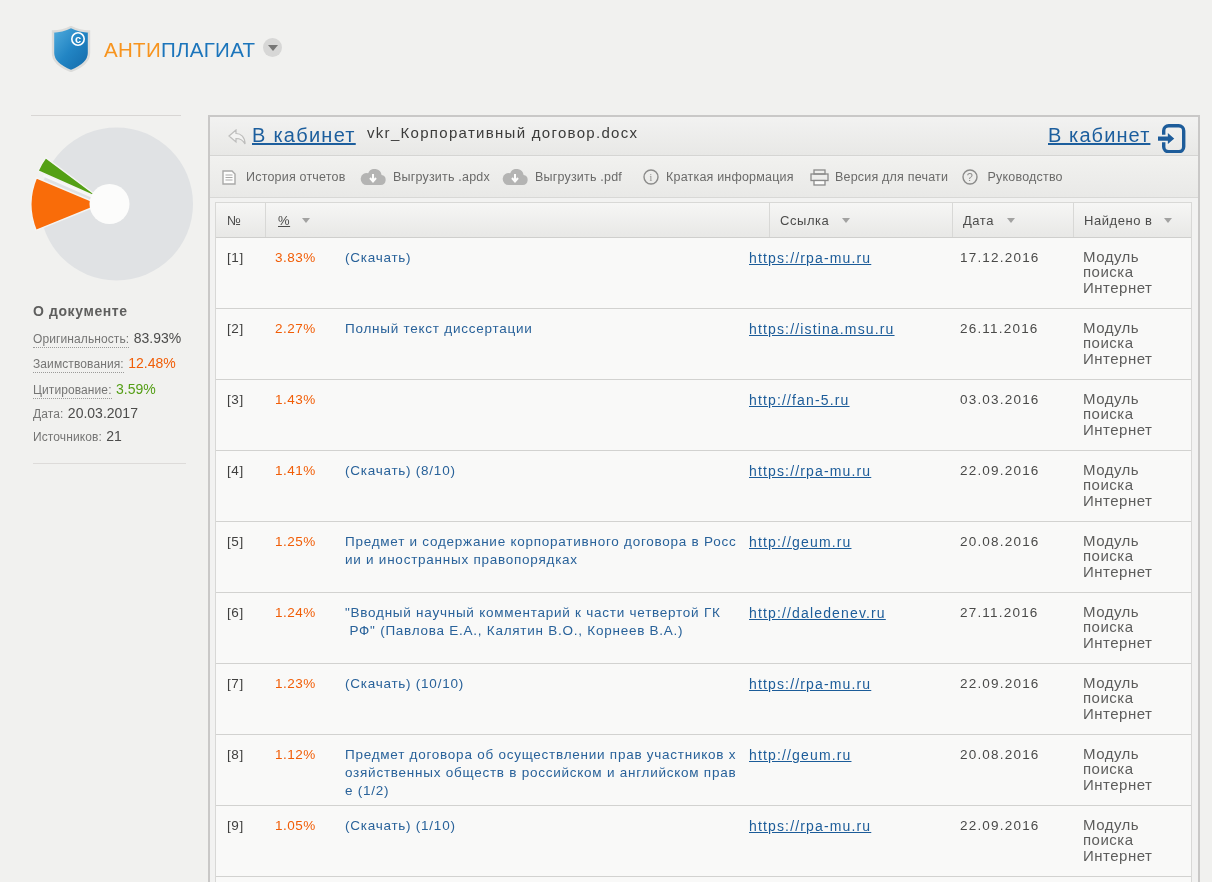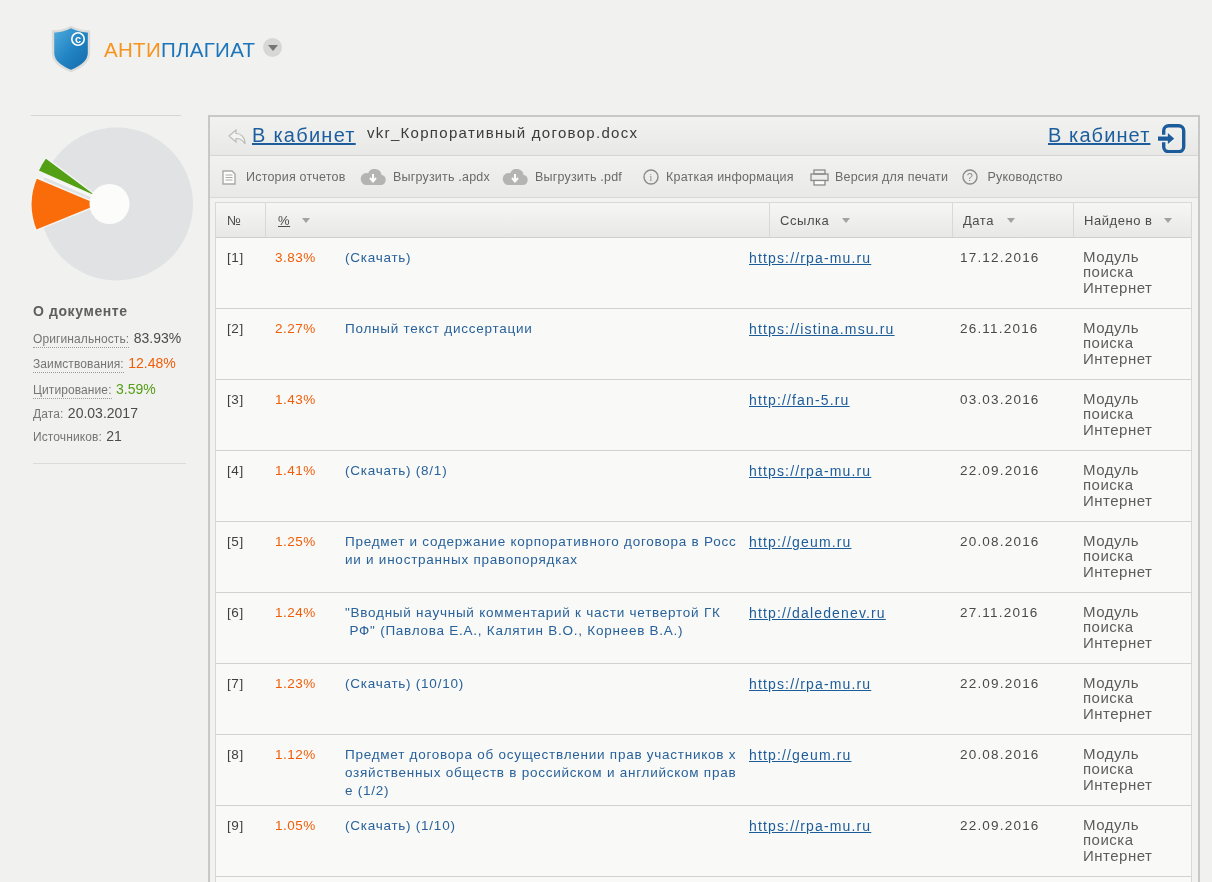--- a/index.html
+++ b/index.html
@@ -206,21 +206,21 @@
       <div class="row">
             <span class="c cnum">[3]</span>
             <span class="c cpct">1.43%</span>
             <span class="c clnk">http://fan-5.ru</span>
             <span class="c cdat">03.03.2016</span>
             <span class="c cfnd">Модуль<br>поиска<br>Интернет</span>
           </div>
       <div class="row">
             <span class="c cnum">[4]</span>
             <span class="c cpct">1.41%</span>
-            <span class="c csrc">(Скачать) (8/1)</span>
+            <span class="c csrc">(Скачать) (8/10)</span>
             <span class="c clnk">https://rpa-mu.ru</span>
             <span class="c cdat">22.09.2016</span>
             <span class="c cfnd">Модуль<br>поиска<br>Интернет</span>
           </div>
       <div class="row">
             <span class="c cnum">[5]</span>
             <span class="c cpct">1.25%</span>
             <span class="c csrc">Предмет и содержание корпоративного договора в Росс<br>ии и иностранных правопорядках</span>
             <span class="c clnk">http://geum.ru</span>
             <span class="c cdat">20.08.2016</span>

